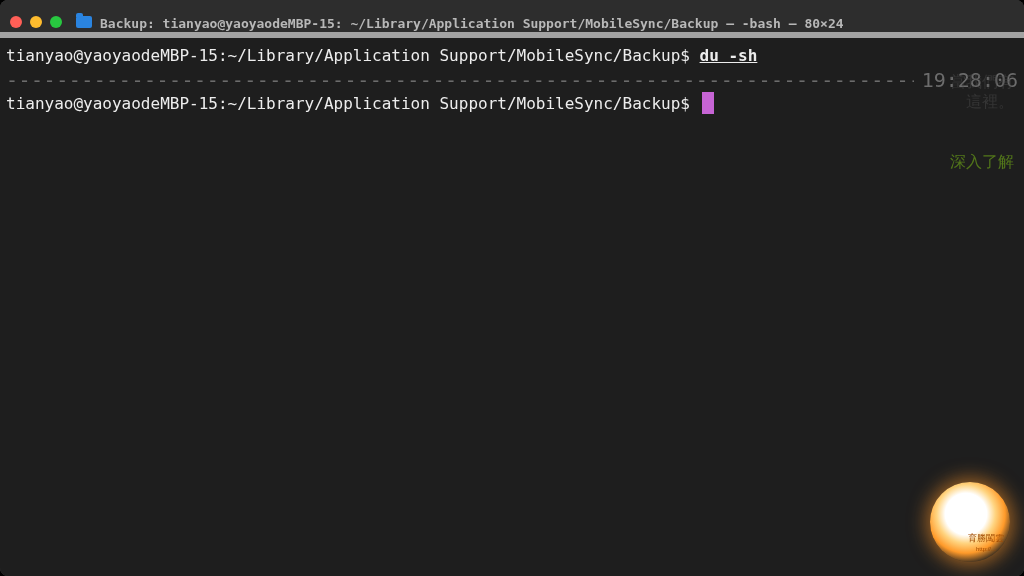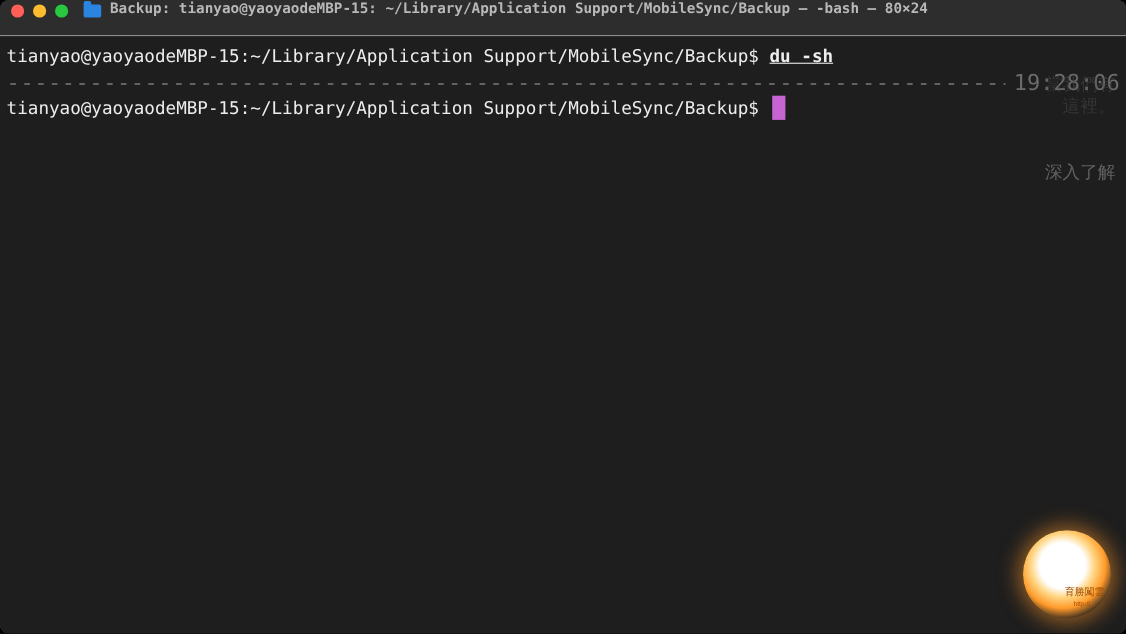--- a/index.html
+++ b/index.html
@@ -14,24 +14,24 @@
     overflow: hidden;
     box-shadow: inset 0 0 0 1px #3a3a3a;
     display: flex;
     flex-direction: column;
   }
 
   .titlebar {
     height: 28px;
     background: #2d2d2d;
     display: flex;
-    align-items: flex-end;
+    align-items: flex-start;
     padding: 16px 10px;
     gap: 8px;
-    border-bottom: 1px solid #a3a3a3;
+    border-bottom: 6px solid #a3a3a3;
   }
   .traffic-lights { display: flex; gap: 8px; }
   .tl { width: 12px; height: 12px; border-radius: 50%; }
   .tl.red { background: #ff5f57; }
   .tl.yellow { background: #febc2e; }
   .tl.green { background: #28c840; }
 
   .folder-icon {
     width: 16px; height: 12px;
     background: #2a84e0;
@@ -152,21 +152,21 @@
     </div>
     <div class="folder-icon"></div>
     <div class="title-text">Backup: tianyao@yaoyaodeMBP-15: ~/Library/Application Support/MobileSync/Backup — -bash — 80×24</div>
   </div>
 
   <div class="terminal">
 
     <div class="bg-text">
       <div>當我們有</div>
       <div>這裡。</div>
-      <div style="margin-top:40px;color:#a3a3a3">深入了解</div>
+      <div style="margin-top:40px;color:#84cc16">深入了解</div>
     </div>
 
     <div class="line">
       <span class="prompt">tianyao@yaoyaodeMBP-15:~/Library/Application Support/MobileSync/Backup$ </span><span class="cmd">du -sh</span>
     </div>
 
 
     <div class="sep-row">
       <span class="dashes">---------------------------------------------------------------------------------</span>
       <span class="timestamp">19:28:06</span>

